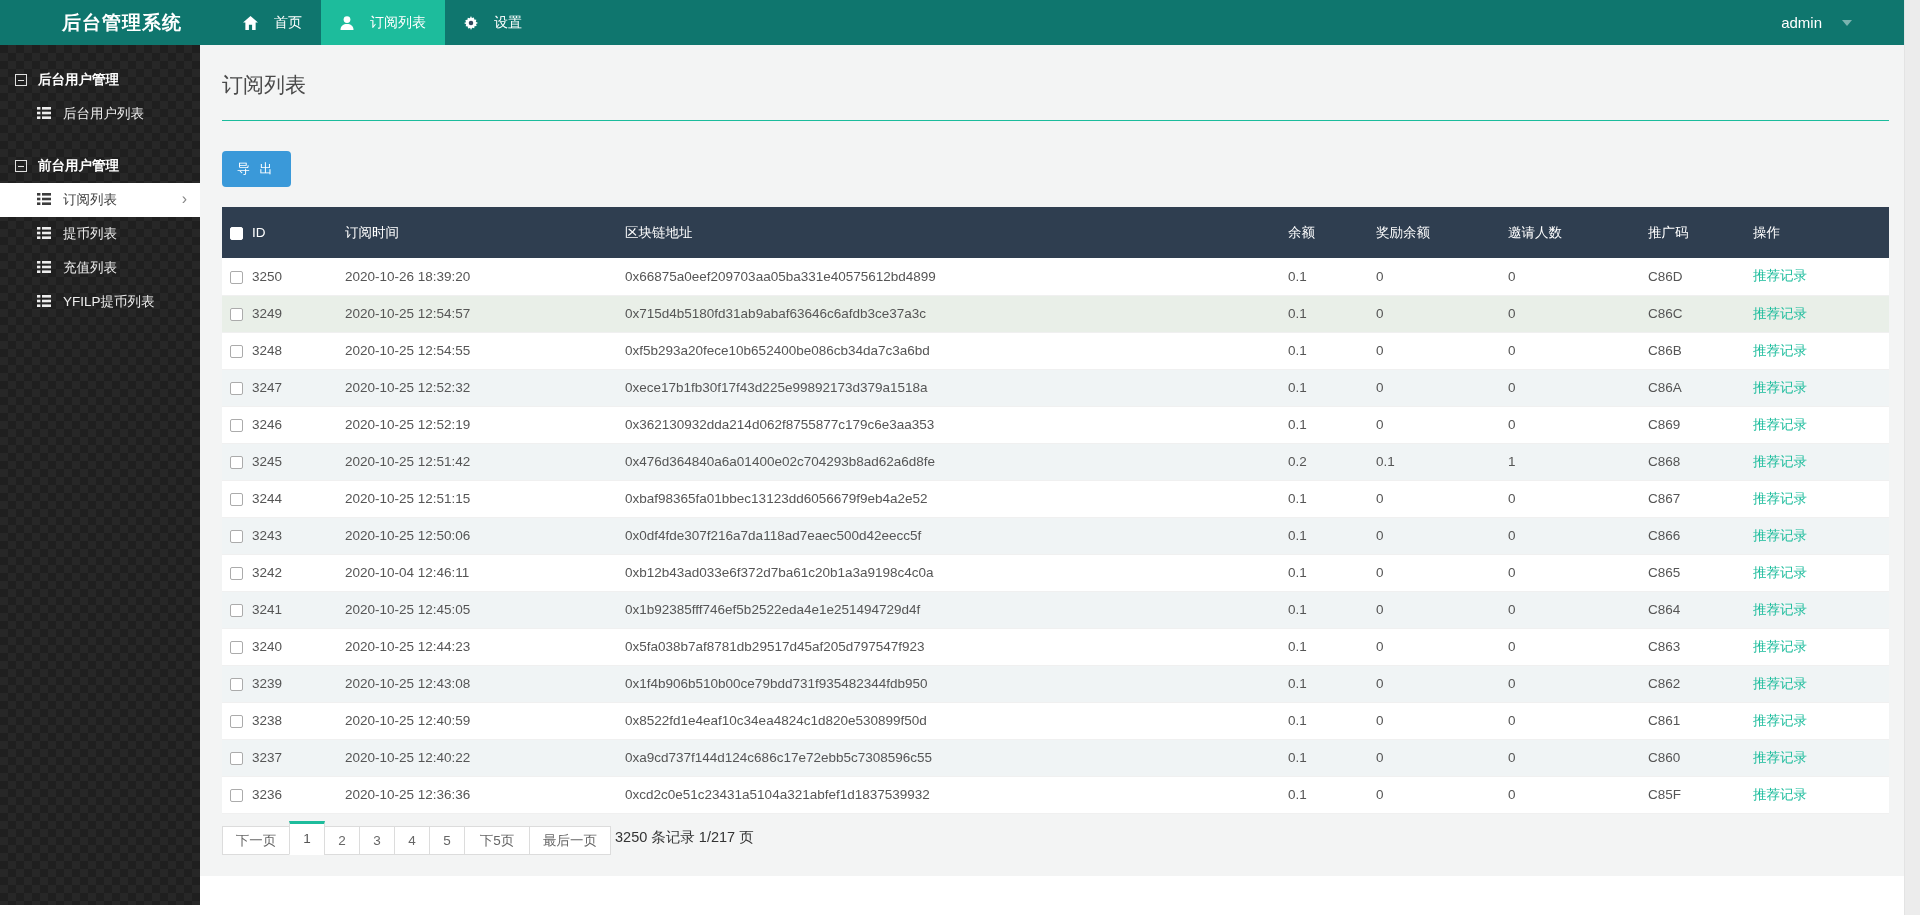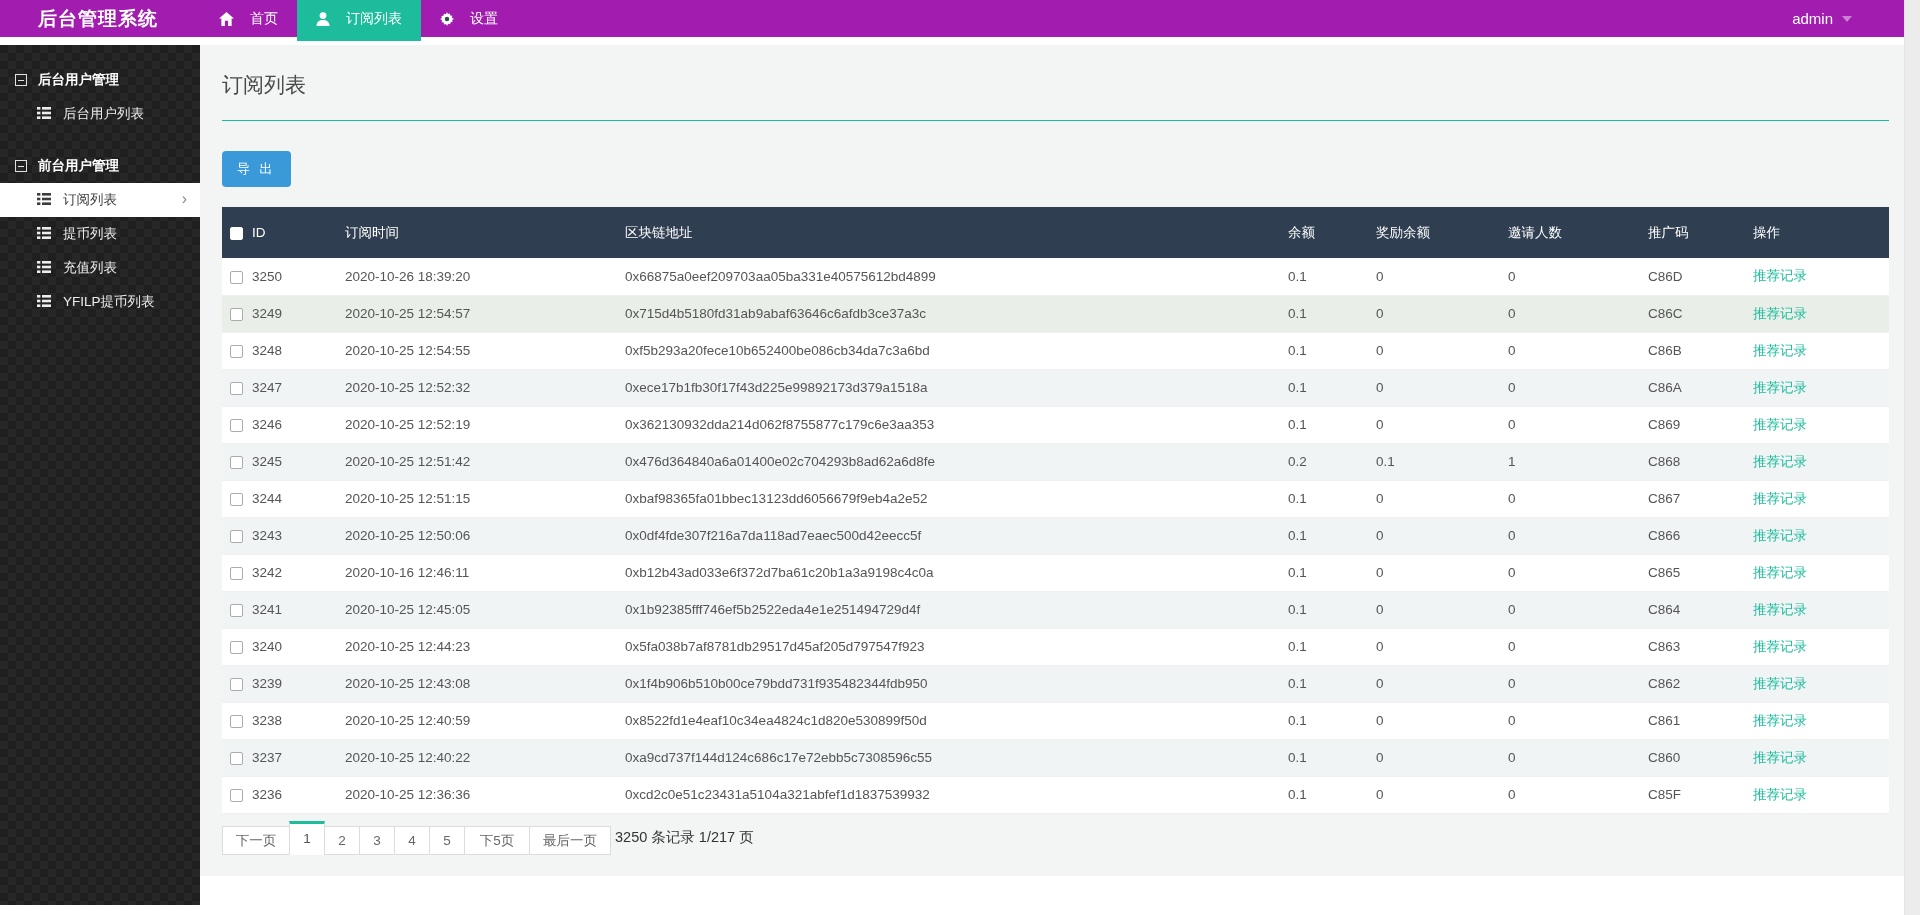--- a/index.html
+++ b/index.html
@@ -1,28 +1,28 @@
 <!DOCTYPE html>
 <html><head>
 <meta charset="utf-8">
 <style>
   * { margin:0; padding:0; box-sizing:border-box; }
   html,body { background:#fff; }
   body { font-family:"Liberation Sans","DejaVu Sans",sans-serif; }
   .screen { position:relative; width:1920px; height:915px; background:#fff; overflow:hidden; }
 
   
-  .navbar { position:absolute; left:0; top:0; width:1904px; height:37px;
-            background:#a21caf; display:flex; align-items:center; }
+  .navbar { position:absolute; left:0; top:0; width:1904px; height:45px;
+            background:#0f766e; display:flex; align-items:center;padding-left:24px; }
   .brand { color:#fff; font-size:19px; font-weight:bold; padding:0 42px 0 38px; letter-spacing:1px; }
   .nav-item { height:45px; display:flex; align-items:center; gap:16px; padding:0 19px;
               color:#fff; font-size:14px; cursor:pointer; }
   .nav-item.active { background:#1dbc9c; }
   .nav-item svg { display:block; }
-  .nav-user { margin-left:auto; margin-right:52px; display:flex; align-items:center; gap:9px;
+  .nav-user { margin-left:auto; margin-right:52px; display:flex; align-items:center; gap:20px;
               color:#fff; font-size:15px; cursor:pointer; }
   .caret { width:0; height:0; border-left:5px solid transparent; border-right:5px solid transparent;
            border-top:6px solid rgba(255,255,255,.45); }
 
   
   .scrollbar { position:absolute; right:0; top:0; width:16px; height:915px;
                background:#ececec; border-left:1px solid #e3e3e3; }
 
   
   .sidebar { position:absolute; left:0; top:45px; width:200px; height:860px;
@@ -308,21 +308,21 @@
             <td>0x0df4fde307f216a7da118ad7eaec500d42eecc5f</td>
             <td>0.1</td>
             <td>0</td>
             <td>0</td>
             <td>C866</td>
             <td><a class="rec-link">推荐记录</a></td>
           </tr>
           <tr>
             <td><span class="cb"></span></td>
             <td>3242</td>
-            <td>2020-10-16 12:46:11</td>
+            <td>2020-10-04 12:46:11</td>
             <td>0xb12b43ad033e6f372d7ba61c20b1a3a9198c4c0a</td>
             <td>0.1</td>
             <td>0</td>
             <td>0</td>
             <td>C865</td>
             <td><a class="rec-link">推荐记录</a></td>
           </tr>
           <tr>
             <td><span class="cb"></span></td>
             <td>3241</td>

